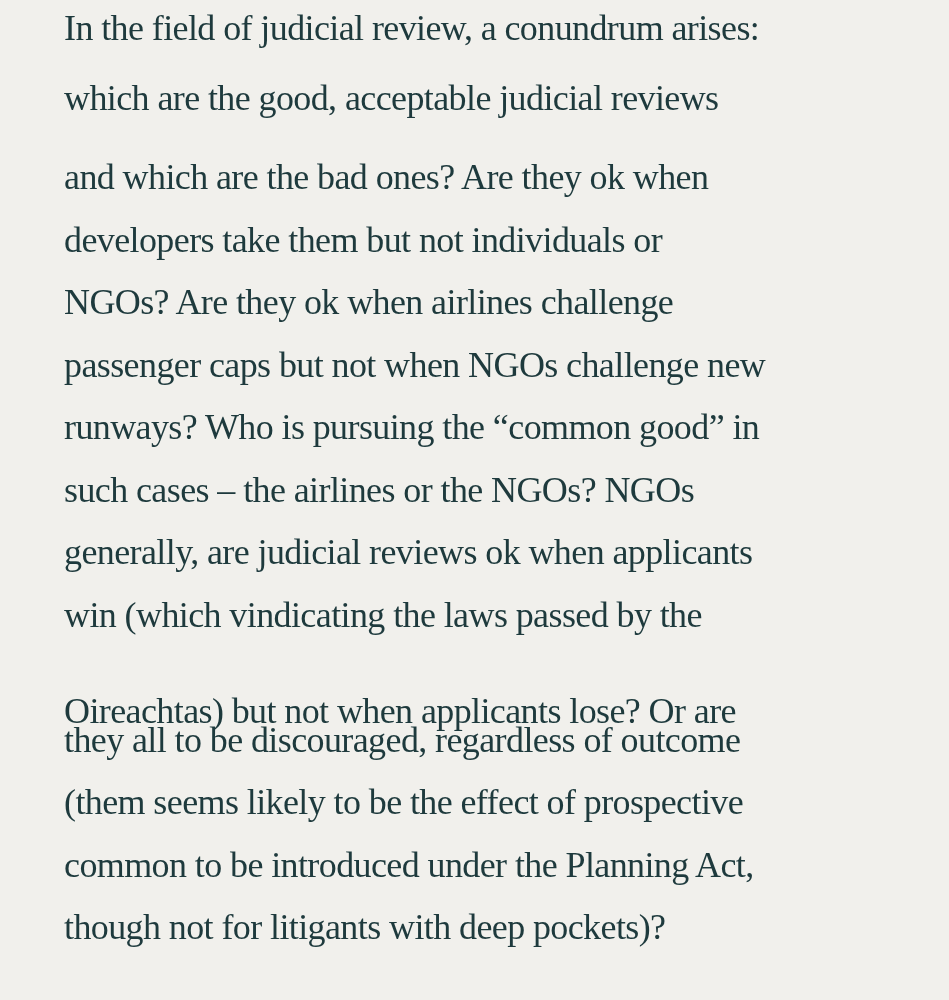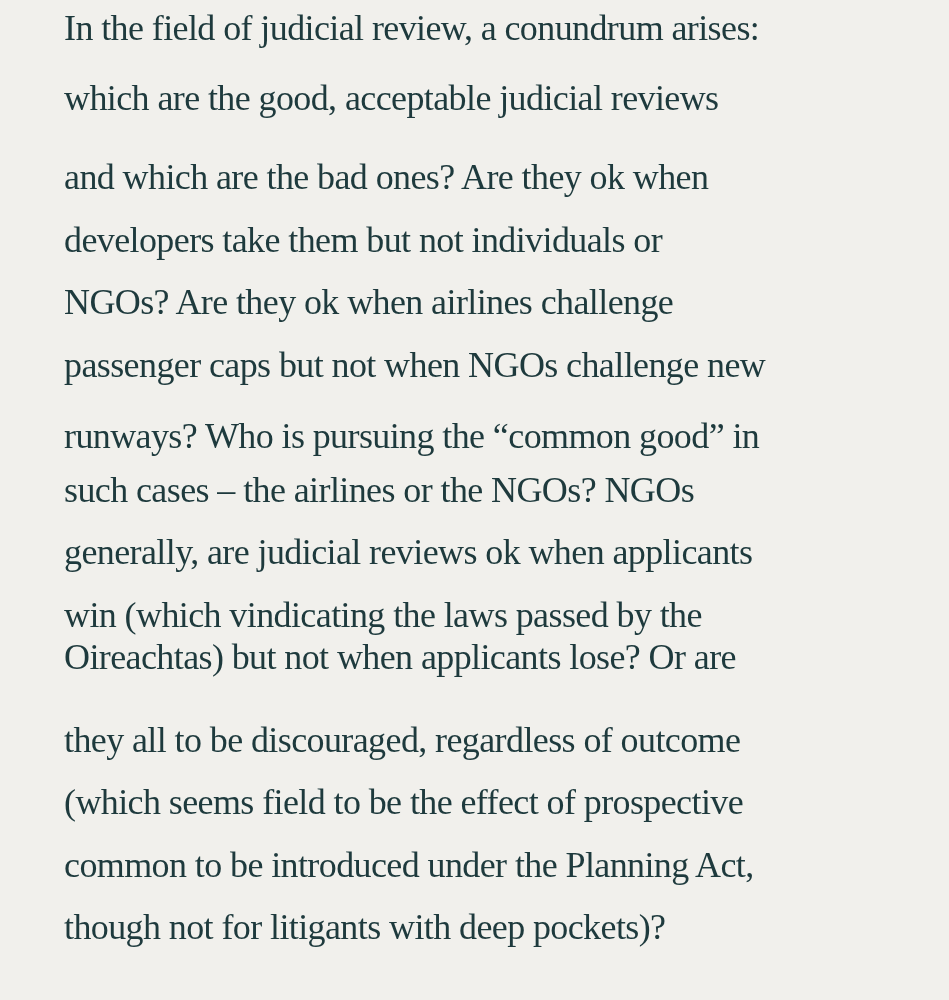--- a/index.html
+++ b/index.html
@@ -40,23 +40,23 @@
 <body>
 
 <div class="page">
   <div class="paragraph">
     <div class="line" style="top:8px">In the field of judicial review, a conundrum arises:</div>
     <div class="line" style="top:78px">which are the good, acceptable judicial reviews</div>
     <div class="line" style="top:157px">and which are the bad ones? Are they ok when</div>
     <div class="line" style="top:220px">developers take them but not individuals or</div>
     <div class="line" style="top:282px">NGOs? Are they ok when airlines challenge</div>
     <div class="line" style="top:345px">passenger caps but not when NGOs challenge new</div>
-    <div class="line" style="top:416px">runways? Who is pursuing the “common good” in</div>
+    <div class="line" style="top:407px">runways? Who is pursuing the “common good” in</div>
     <div class="line" style="top:470px">such cases – the airlines or the NGOs? NGOs</div>
     <div class="line" style="top:532px">generally, are judicial reviews ok when applicants</div>
     <div class="line" style="top:595px">win (which vindicating the laws passed by the</div>
-    <div class="line" style="top:637px">Oireachtas) but not when applicants lose? Or are</div>
+    <div class="line" style="top:691px">Oireachtas) but not when applicants lose? Or are</div>
     <div class="line" style="top:720px">they all to be discouraged, regardless of outcome</div>
-    <div class="line" style="top:782px">(which seems field to be the effect of prospective</div>
+    <div class="line" style="top:782px">(them seems likely to be the effect of prospective</div>
     <div class="line" style="top:845px">common to be introduced under the Planning Act,</div>
     <div class="line" style="top:907px">though not for litigants with deep pockets)?</div>
   </div>
 </div>
 
 </body></html>

